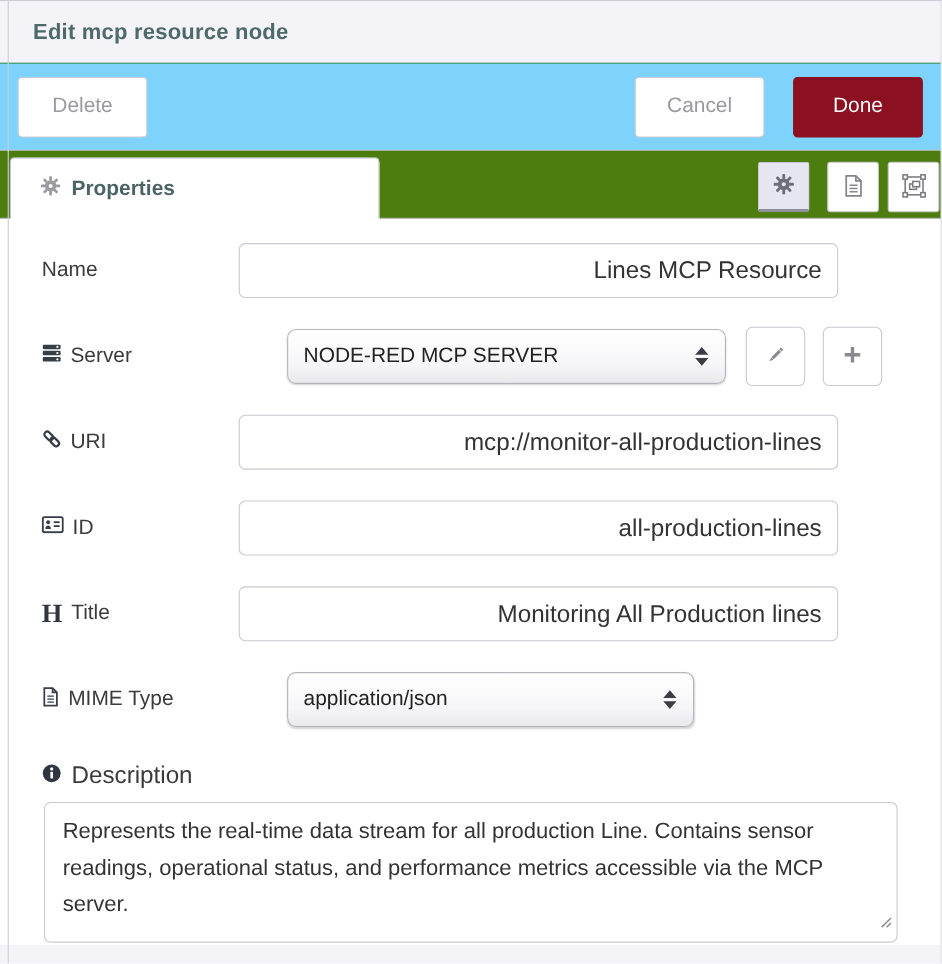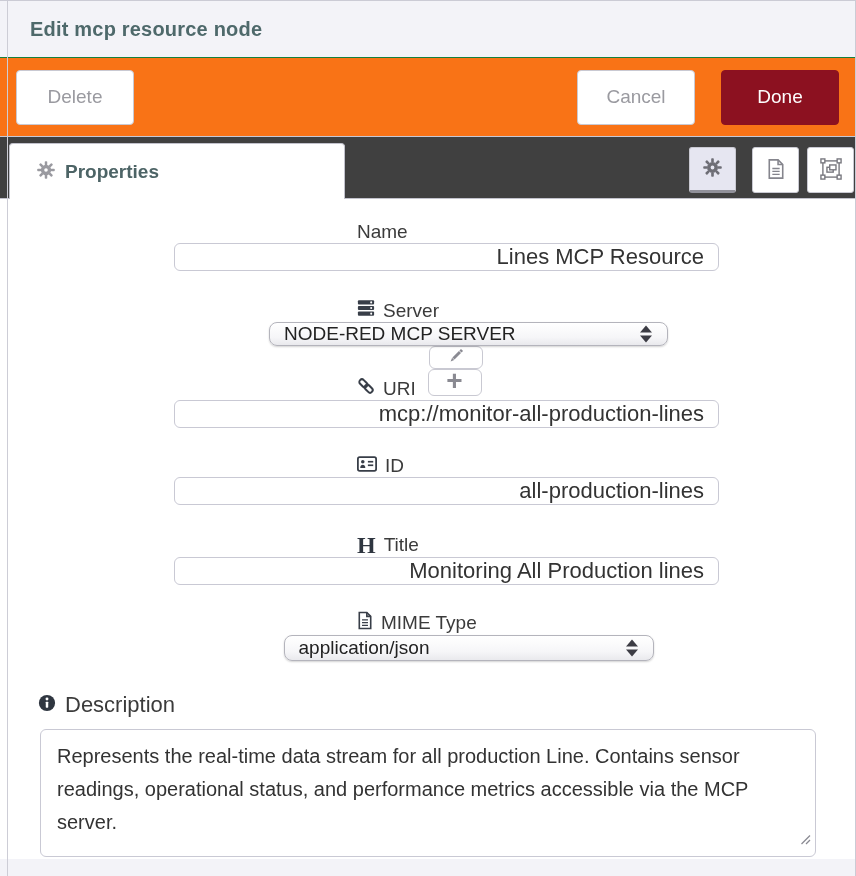--- a/index.html
+++ b/index.html
@@ -27,38 +27,38 @@
     padding-left:30px;
     background:#f3f3f8;
     border-bottom:1px solid #15803d;
   }
   .hdr-title { font-size:20px; font-weight:bold; color:#4e696b; letter-spacing:.2px; }
 
   
   .btnbar {
     height:79px; display:flex; align-items:center;
     padding:0 16px;
-    background:#f97316;
+    background:#7dd3fc;
     border-bottom:1px solid #c9c9d4;
   }
   .btn {
     height:55px; min-width:118px; padding:0 24px;
     background:#fff; border:1px solid #c9c9d2; border-radius:4px;
     font-family:inherit; font-size:19px; color:#9a9aa0;
     cursor:pointer;
   }
   .btn.cancel { margin-left:auto; }
   .btn.primary {
     margin-left:26px;
     background:#8c1120; border-color:#8c1120; color:#fdfdfd;
   }
 
   
   .tabrow {
-    height:62px; background:#404040;
+    height:62px; background:#4d7c0f;
     border-bottom:1px solid #c2c2cc;
     display:flex; align-items:flex-end;
     padding-left:9px; padding-right:1px;
     position:relative;
   }
   .tab {
     width:336px; height:56px;
     background:#fff;
     border:1px solid #c2c2cc; border-bottom:none;
     border-radius:4px 4px 0 0;
@@ -86,21 +86,21 @@
     background:#e6e6f1;
     border-bottom:3px solid #90909a;
   }
 
   
   .content {
     height:660px; background:#fff; padding-top:22px; overflow:hidden;
   }
   .row {
     display:flex; align-items:center;
-    height:50px; margin:0 0 28px 38px;flex-direction:column;
+    height:50px; margin:0 0 28px 38px;
   }
   .lbl {
     width:179px; display:flex; align-items:center; gap:8px;
     font-size:19px; color:#3b3b3b;
   }
   .lbl svg { flex:0 0 auto; }
   .inp {
     width:545px; height:50px;
     border:1px solid #c9c9d4; border-radius:6px;
     padding:0 14px; font-family:inherit; font-size:22px; color:#333;

